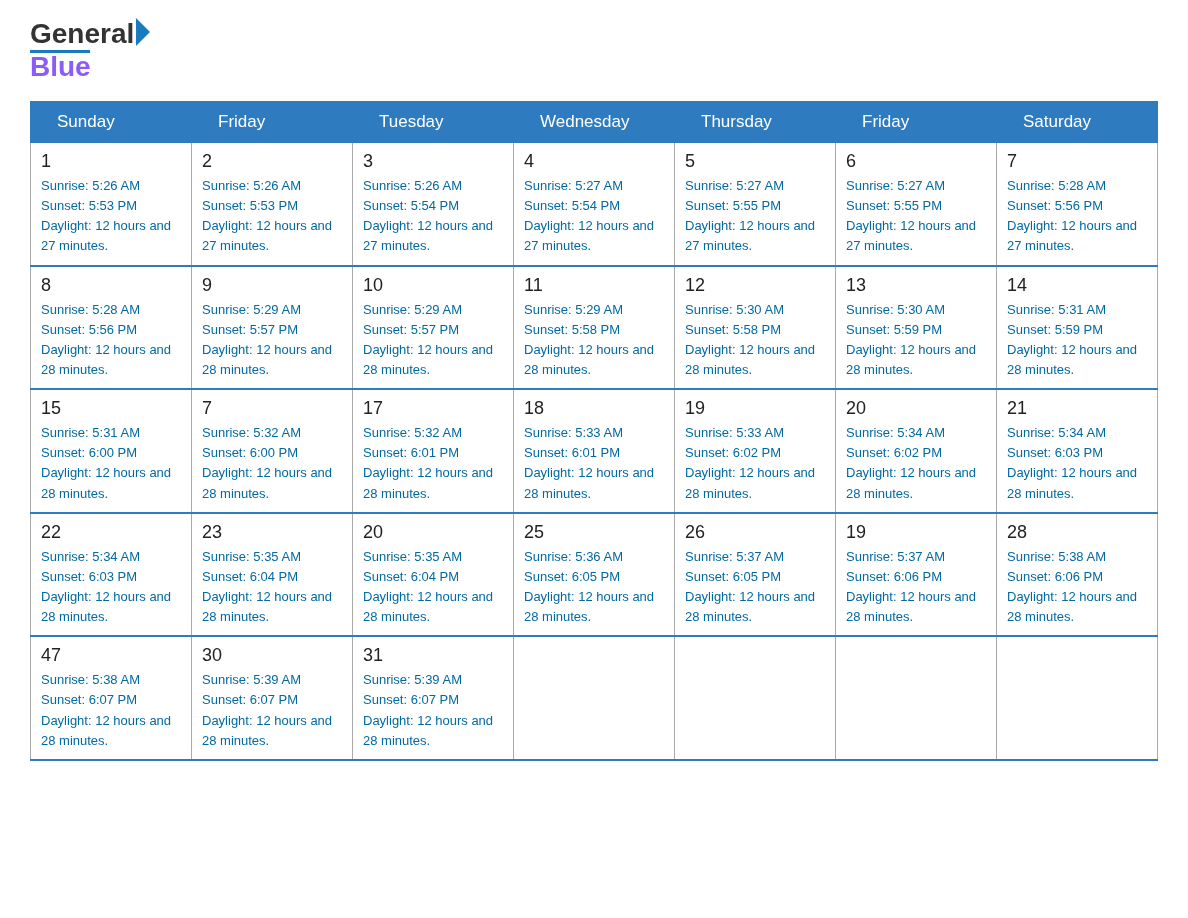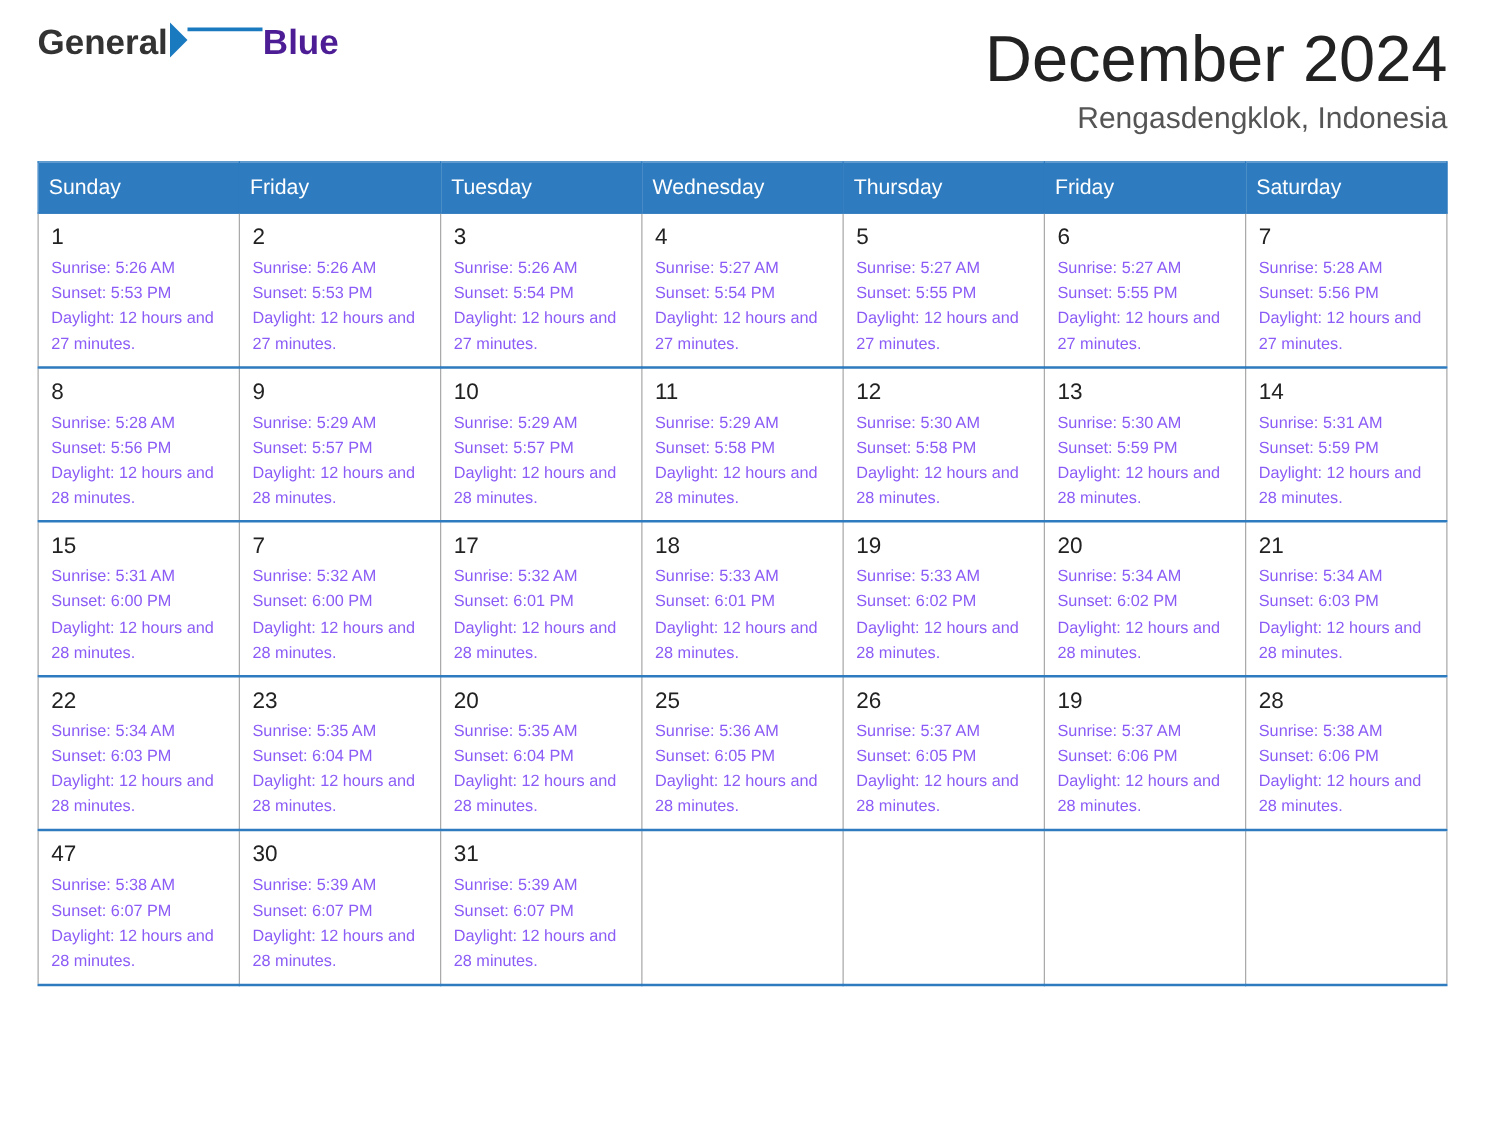--- a/index.html
+++ b/index.html
@@ -18,21 +18,21 @@
     }
     .logo-text-general {
       font-size: 28px;
       font-weight: bold;
       color: #333;
       line-height: 1;
     }
     .logo-text-blue {
       font-size: 28px;
       font-weight: bold;
-      color: #4c1d95;
+      color: #8b5cf6;
       line-height: 1;
     }
     .logo-arrow {
       width: 0;
       height: 0;
       border-left: 14px solid #1a7abf;
       border-top: 14px solid transparent;
       border-bottom: 14px solid transparent;
       margin-left: 2px;
       margin-top: -4px;
@@ -61,21 +61,21 @@
     .calendar {
       width: 100%;
       border-collapse: collapse;
       table-layout: fixed;
     }
     .calendar thead th {
       background: #2e7bbf;
       color: #fff;
       font-size: 17px;
       font-weight: 500;
-      padding: 10px 8px;
+      padding: 10px 26px;
       text-align: left;
       border: 1px solid #2e7bbf;
     }
     .calendar tbody td {
       border: 1px solid #aaa;
       vertical-align: top;
       padding: 8px 10px;
       min-height: 110px;
       height: 110px;
     }
@@ -84,51 +84,47 @@
     }
     .day-number {
       font-size: 18px;
       font-weight: 400;
       color: #222;
       margin-bottom: 4px;
       display: block;
     }
     .day-info {
       font-size: 13px;
-      color: #8b5cf6;
+      color: #0369a1;
       line-height: 1.55;
     }
     .empty-cell {
       background: #fff;
     }
     .logo-icon-area {
       display: flex;
-      flex-direction: row;
+      flex-direction: column;
       align-items: flex-start;
     }
     .logo-top-row {
       display: flex;
       align-items: center;
     }
   </style>
 </head>
 <body>
 
 <div class="header">
   <div class="logo-icon-area">
     <div class="logo-top-row">
       <span class="logo-text-general">General</span>
       <div class="logo-arrow"></div>
     </div>
     <div class="logo-line"></div>
     <span class="logo-text-blue">Blue</span>
-  </div>
-  <div class="title-block">
-    <h1>December 2024</h1>
-    <h2>Rengasdengklok, Indonesia</h2>
   </div>
 </div>
 
 <table class="calendar">
   <thead>
     <tr>
       <th>Sunday</th>
       <th>Friday</th>
       <th>Tuesday</th>
       <th>Wednesday</th>

